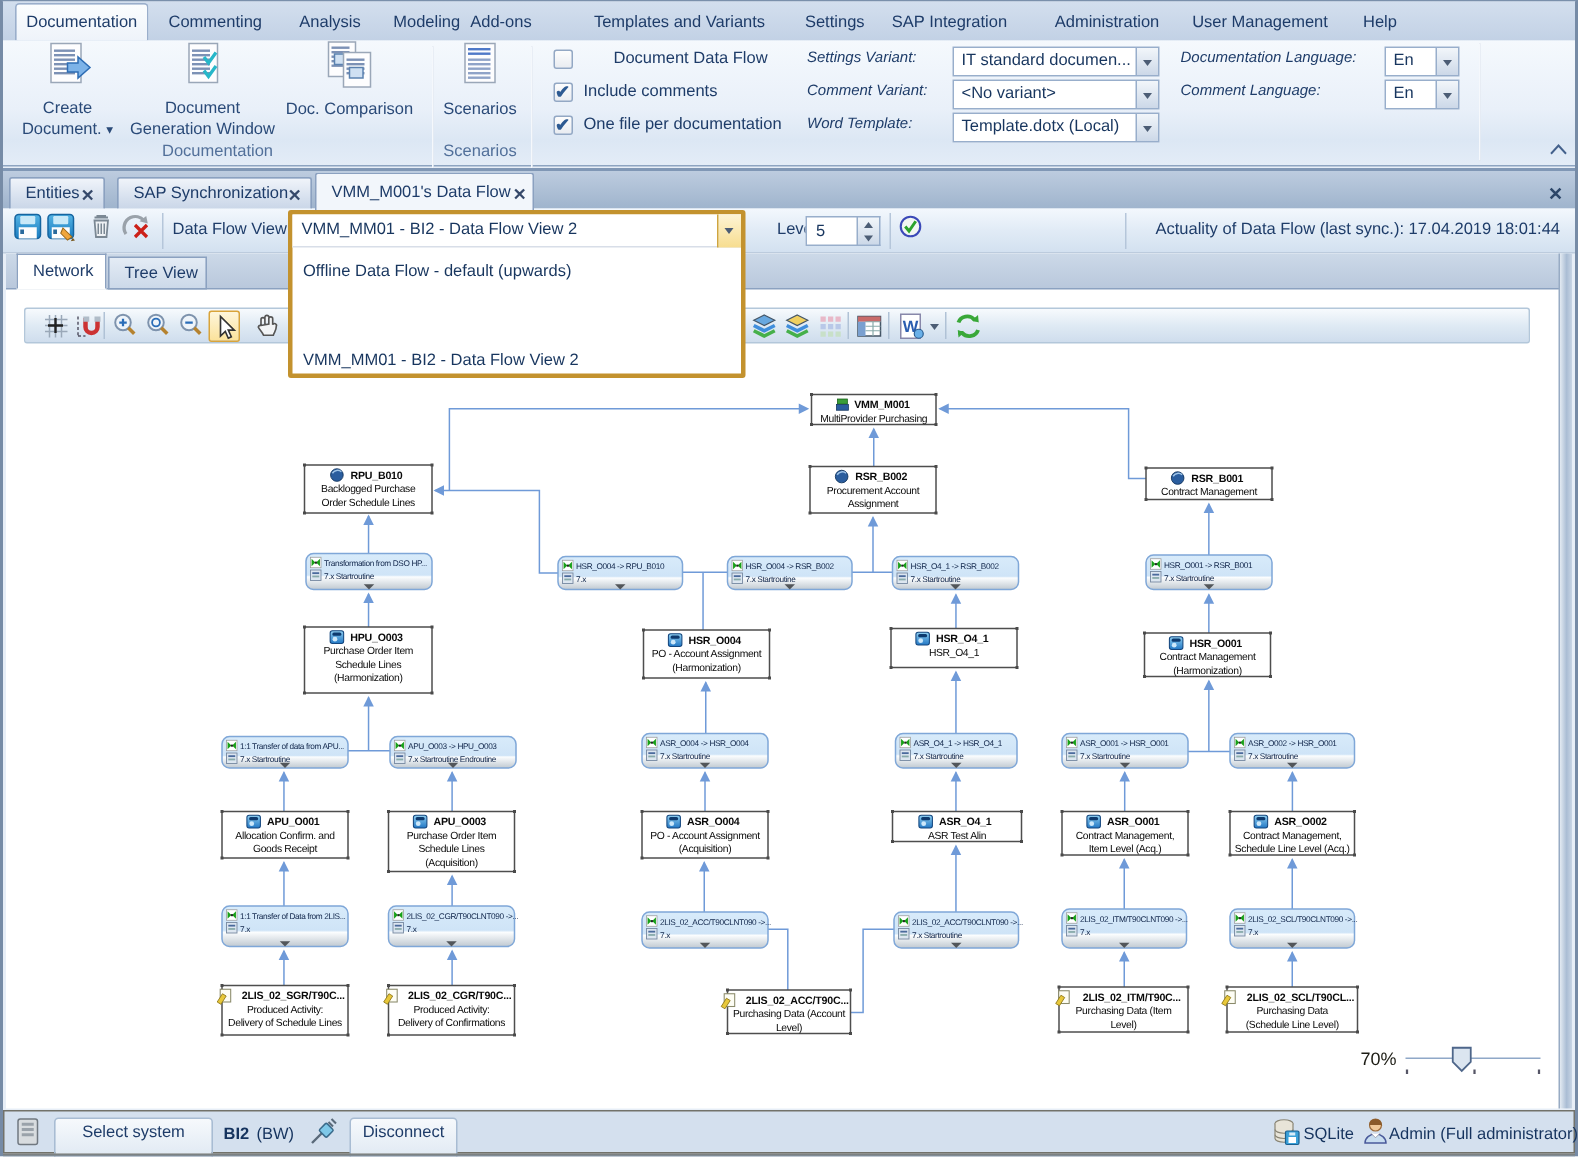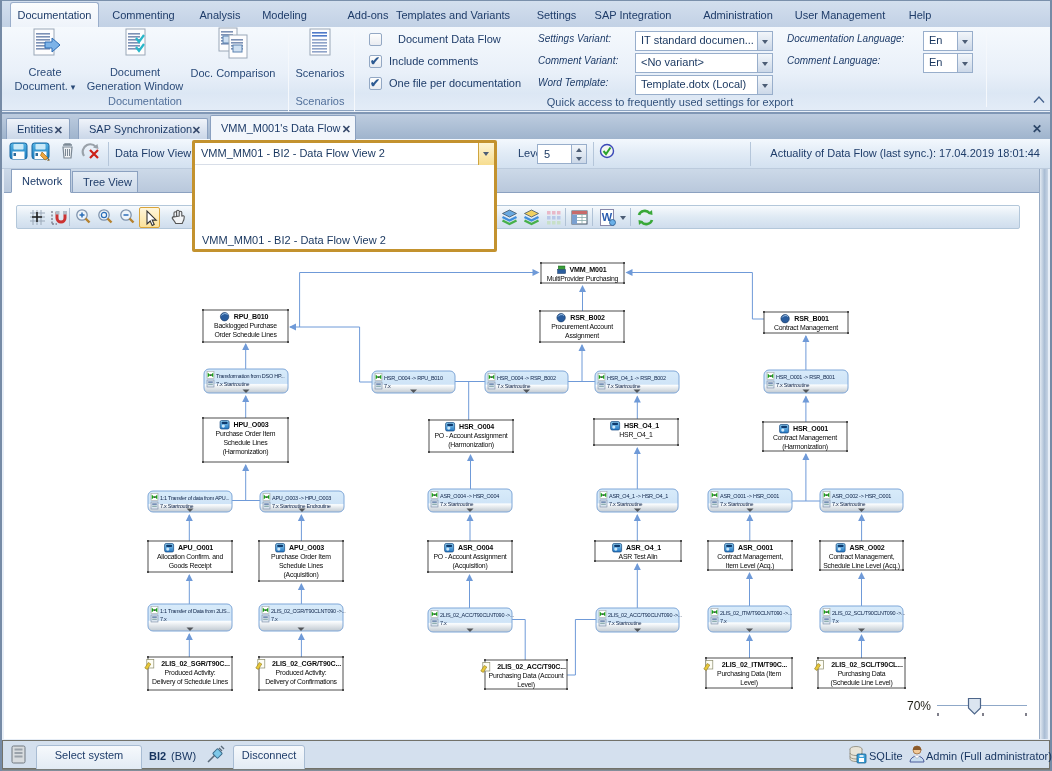--- a/index.html
+++ b/index.html
@@ -55,21 +55,21 @@
 #botedge{position:absolute;left:0;top:768px;width:1048px;height:3px;background:linear-gradient(#777770,#8ea6c4);}
 .ico{position:absolute;}
 </style></head><body>
 <div id="app">
 
 <div id="menubar">
 <div class="mtab active" style="left:8px;width:89px;">Documentation</div>
 <div class="mtab" style="left:97px;width:89px;">Commenting</div>
 <div class="mtab" style="left:186px;width:64px;">Analysis</div>
 <div class="mtab" style="left:250px;width:65px;">Modeling</div>
-<div class="mtab" style="left:333px;width:66px;">Add-ons</div>
+<div class="mtab" style="left:299px;width:66px;">Add-ons</div>
 <div class="mtab" style="left:381px;width:140px;">Templates and Variants</div>
 <div class="mtab" style="left:521px;width:67px;">Settings</div>
 <div class="mtab" style="left:580px;width:102px;">SAP Integration</div>
 <div class="mtab" style="left:690px;width:92px;">Administration</div>
 <div class="mtab" style="left:782px;width:112px;">User Management</div>
 <div class="mtab" style="left:894px;width:48px;">Help</div>
 </div>
 <div id="ribbon">
 <svg class="ico" style="left:31px;top:1px;" width="28" height="34" viewBox="0 0 28 34">
         <rect x="1" y="1" width="20" height="26" fill="#fdfdfe" stroke="#9aa7b8" stroke-width="1"></rect>
@@ -119,21 +119,21 @@
         <rect x="3" y="11" width="15" height="1.6" fill="#8fa3c8"></rect>
         <rect x="3" y="14" width="15" height="1.6" fill="#8fa3c8"></rect>
         <rect x="3" y="17" width="15" height="1.6" fill="#8fa3c8"></rect>
         <rect x="3" y="20" width="15" height="1.6" fill="#8fa3c8"></rect>
         <rect x="3" y="23" width="15" height="1.6" fill="#8fa3c8"></rect>
       </svg>
 <div class="bigbtn" style="left:289px;top:40px;width:58px;">Scenarios</div>
 <div class="grplabel" style="left:289px;top:68px;width:58px;">Scenarios</div>
 <div class="rsep" style="left:352px;"></div>
 <div class="cb" style="left:367px;top:6px;"></div>
-<div class="cbrow" style="left:396px;top:6px;">Document Data Flow</div>
+<div class="cbrow" style="left:407px;top:6px;">Document Data Flow</div>
 <div class="cb" style="left:367px;top:28px;">
         <span class="tick">✔</span>
       </div>
 <div class="cbrow" style="left:387px;top:28px;">Include comments</div>
 <div class="cb" style="left:367px;top:50px;">
         <span class="tick">✔</span>
       </div>
 <div class="cbrow" style="left:387px;top:50px;">One file per documentation</div>
 <div class="rlabel" style="left:536px;top:6px;">Settings Variant:</div>
 <div class="rcombo" style="left:633px;top:4px;width:138px;">
@@ -164,21 +164,20 @@
         </span>
       </div>
 <div class="rlabel" style="left:785px;top:28px;">Comment Language:</div>
 <div class="rcombo" style="left:921px;top:26px;width:50px;">
         <span class="txt">En</span>
         <span class="btn">
           <span class="dar" style="left:4px;top:8px;"></span>
         </span>
       </div>
 <div class="rsep" style="left:984px;top:2px;height:78px;"></div>
-<div style="position:absolute;left:352px;top:69px;width:632px;text-align:center;font-size:11px;color:#33527c;">Quick access to frequently used settings for export</div>
 <svg class="ico" style="left:1030px;top:68px;" width="14" height="9" viewBox="0 0 14 9">
         <path d="M2 7.5 L7 2 L12 7.5" stroke="#44618c" stroke-width="1.3" fill="none"></path>
       </svg>
 </div>
 <div id="tabstrip">
 <div class="dtab" style="left:4px;width:64px;">
         <span style="position:absolute;left:10px;top:4px;">Entities</span>
         <span class="x" style="position:absolute;right:6px;top:5px;">✕</span>
       </div>
 <div class="dtab" style="left:76px;width:130px;">
@@ -869,20 +868,21 @@
 </svg>
 <div id="vsb"></div>
 </div>
 <div id="popup">
 <div class="field">
         <span class="ft">VMM_MM01 - BI2 - Data Flow View 2</span>
         <span class="fbtn">
           <span class="dar" style="left:4px;top:9px;"></span>
         </span>
       </div>
+<div class="item" style="top:29px;">Offline Data Flow - default (upwards)</div>
 <div class="item" style="top:88px;">VMM_MM01 - BI2 - Data Flow View 2</div>
 </div>
 <div id="statusbar">
 <svg class="ico" style="left:7px;top:4px;" width="19" height="21" viewBox="0 0 19 21">
 <rect x="2" y="1" width="13" height="17" rx="1.5" fill="#d8dcdf" stroke="#707880" stroke-width="1"></rect>
 <rect x="4.5" y="3.5" width="8" height="2" fill="#9aa2aa"></rect>
         <rect x="4.5" y="7" width="8" height="2" fill="#9aa2aa"></rect>
         <rect x="4.5" y="10.5" width="8" height="2" fill="#9aa2aa"></rect>
       </svg>
 <div class="btn" style="left:33px;width:106px;line-height:19px;">Select system</div>

